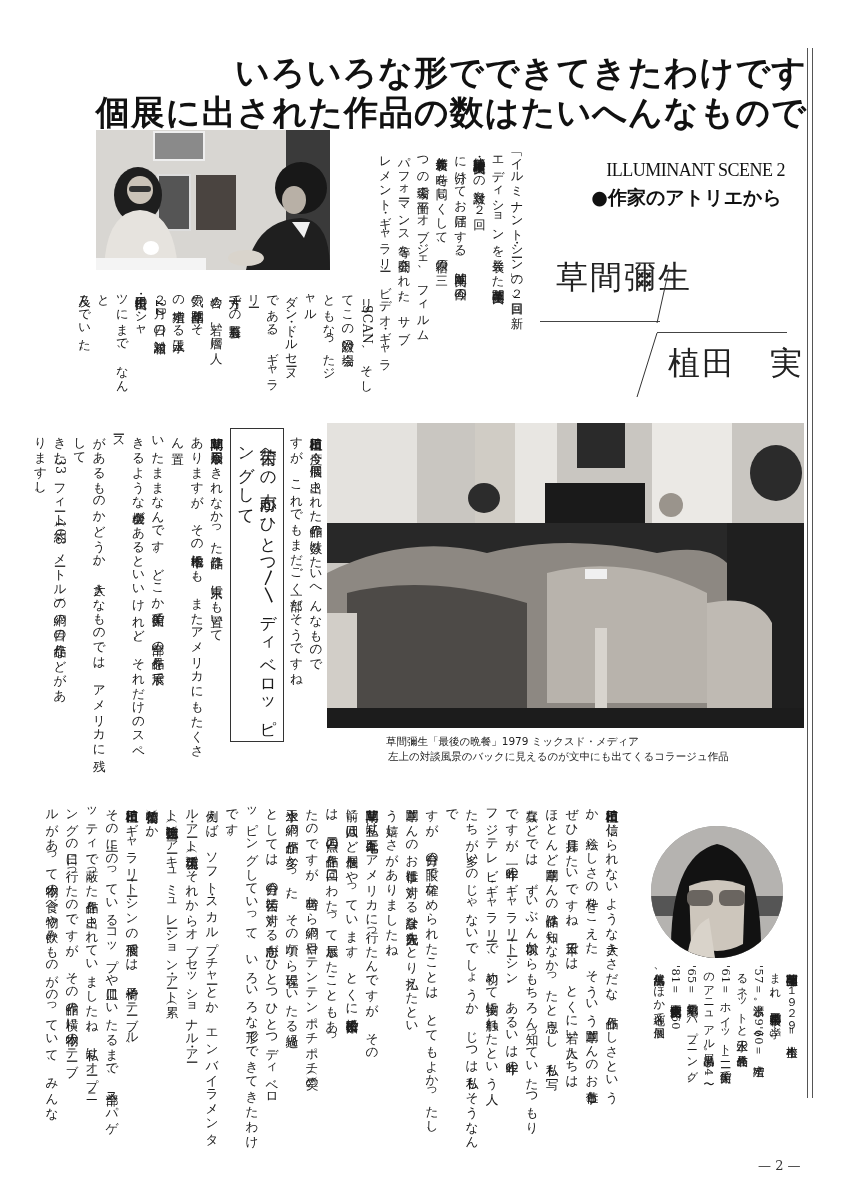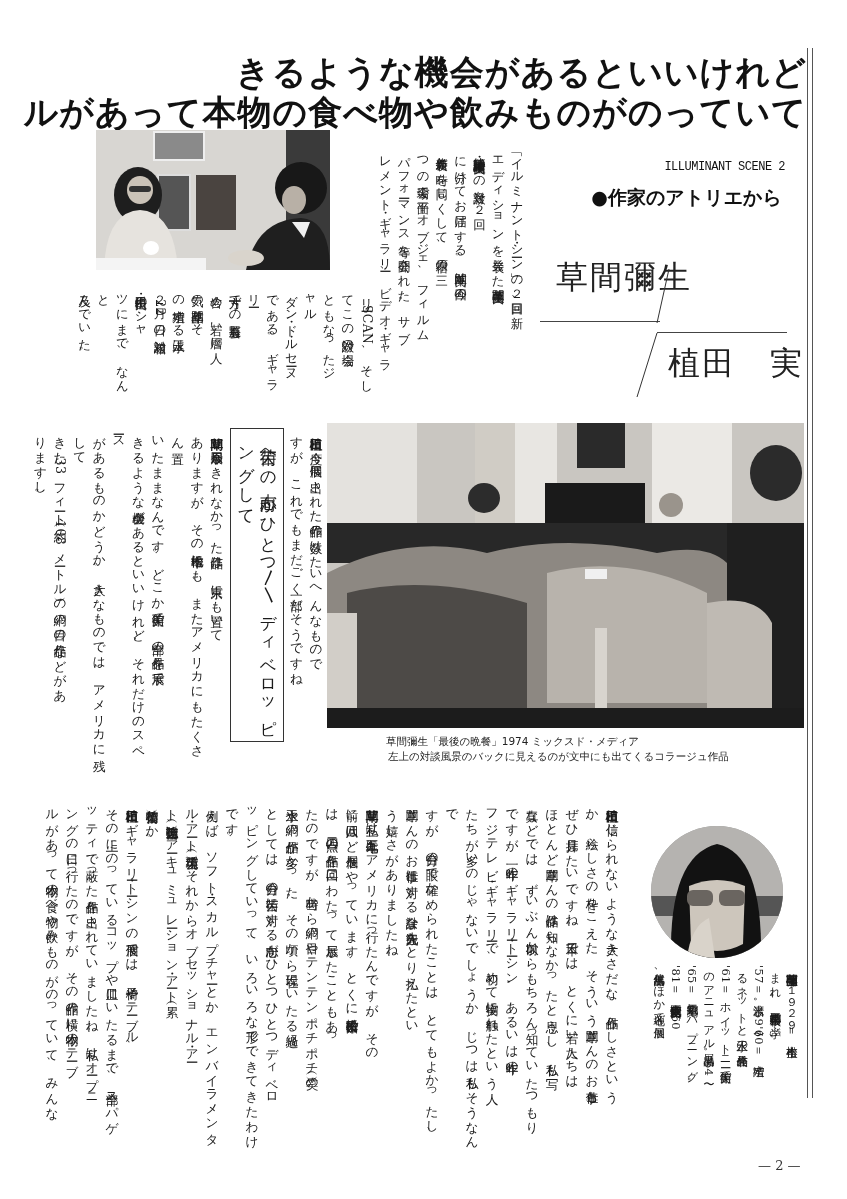--- a/index.html
+++ b/index.html
@@ -6,36 +6,36 @@
   body{width:847px;height:1199px;position:relative;overflow:hidden;
        font-family:"DejaVu Serif","Liberation Serif",serif;color:#1a1a1a;}
   .abs{position:absolute;}
   .vr{writing-mode:vertical-rl;-webkit-writing-mode:vertical-rl;text-orientation:mixed;}
   .headline{right:40px;text-align:right;font-family:"DejaVu Serif",serif;font-weight:bold;
             font-size:34px;letter-spacing:1px;color:#111;white-space:nowrap;line-height:40px;}
   .body-text{font-size:12.6px;line-height:19.6px;letter-spacing:0.4px;color:#1b1b1b;}
   .body-text p{margin:0;}
   .speaker{font-weight:bold;font-family:"DejaVu Sans",sans-serif;margin-left:0;}
   .photo{background:#7a7a7a;overflow:hidden;}
-  .series-en{font-family:Liberation Mono, monospace;font-size:12px;
+  .series-en{font-family:Liberation Serif, serif;font-size:18px;
              letter-spacing:-0.5px;color:#111;text-align:right;white-space:nowrap;}
   .series-jp{font-family:"DejaVu Sans",sans-serif;font-weight:bold;font-size:19px;color:#111;
              text-align:right;white-space:nowrap;}
   .name{font-family:"DejaVu Sans",sans-serif;font-size:32px;color:#222;white-space:nowrap;letter-spacing:2px;}
   .caption{font-family:"DejaVu Sans",sans-serif;font-size:10.5px;line-height:15px;color:#222;white-space:nowrap;}
   .boxhead{border:1px solid #333;padding:6px 4px;font-size:16.5px;letter-spacing:2px;
            font-family:"DejaVu Serif",serif;line-height:22px;}
   .bio{font-size:11.4px;line-height:16.6px;letter-spacing:0.3px;}
   .pagenum{font-size:13px;color:#333;white-space:nowrap;}
 </style>
 </head>
 <body>
 
-<div class="abs headline" style="top:52px;">きるような機会があるといいけれど</div>
-<div class="abs headline" style="top:92px;">ルがあって本物の食べ物や飲みものがのっていて</div>
+<div class="abs headline" style="top:52px;">いろいろな形でできてきたわけです</div>
+<div class="abs headline" style="top:92px;">個展に出された作品の数はたいへんなもので</div>
 
 <div class="abs" style="left:807px;top:48px;width:4px;height:1050px;border-left:1px solid #555;border-right:1px solid #555;"></div>
 
 <div class="abs photo" style="left:96px;top:130px;width:234px;height:140px;">
   <svg width="234" height="140" viewBox="0 0 234 140">
     <rect width="234" height="140" fill="#cfcfcf"></rect>
     <rect x="0" y="0" width="234" height="140" fill="#d8d6d2"></rect>
     <rect x="58" y="2" width="50" height="28" fill="#8a8a8a" stroke="#eee" stroke-width="2"></rect>
     <rect x="62" y="45" width="32" height="55" fill="#555" stroke="#ddd" stroke-width="2"></rect>
     <rect x="100" y="45" width="40" height="55" fill="#4a4440"></rect>
@@ -125,21 +125,21 @@
     <path d="M20 170 Q100 150 200 180 L200 290 L20 290 Z" fill="#4d4a47"></path>
     <path d="M220 150 Q300 130 380 170 L380 280 L220 280 Z" fill="#b8b3ac"></path>
     <path d="M380 180 Q430 170 445 200 L445 290 L380 290 Z" fill="#bfbab3"></path>
     <rect x="0" y="190" width="30" height="115" fill="#d2cec8"></rect>
     <rect x="268" y="205" width="12" height="100" fill="#d8d4ce"></rect>
     <rect x="258" y="146" width="22" height="10" fill="#f0f0f0"></rect>
     <rect x="0" y="285" width="477" height="20" fill="#1c1c1c"></rect>
   </svg>
 </div>
 
-<div class="abs caption" style="left:386px;top:734px;">草間彌生「最後の晩餐」1974 ミックスド・メディア</div>
+<div class="abs caption" style="left:386px;top:734px;">草間彌生「最後の晩餐」1979 ミックスド・メディア</div>
 <div class="abs caption" style="left:388px;top:749px;">左上の対談風景のバックに見えるのが文中にも出てくるコラージュ作品</div>
 
 <div class="abs vr body-text" style="left:92px;top:800px;height:350px;width:530px;font-size:12.7px;line-height:20px;">
   <p><span class="speaker">植田</span>　<span>信じられないような大きさだな。作品らしさという</span></p>
   <p>か、絵らしさの枠をこえた、そういう草間さんのお仕事も</p>
   <p>ぜひ拝見したいですね。日本では、とくに若い人たちは、</p>
   <p>ほとんど草間さんの作品は知らなかったと思うし、私も写</p>
   <p>真などでは、ずいぶん以前からもちろん知っていたつもり</p>
   <p>ですが、一昨年のギャラリー・トーシン、あるいは昨年の</p>
   <p>フジテレビ・ギャラリーで、初めて実物に触れたという人</p>

